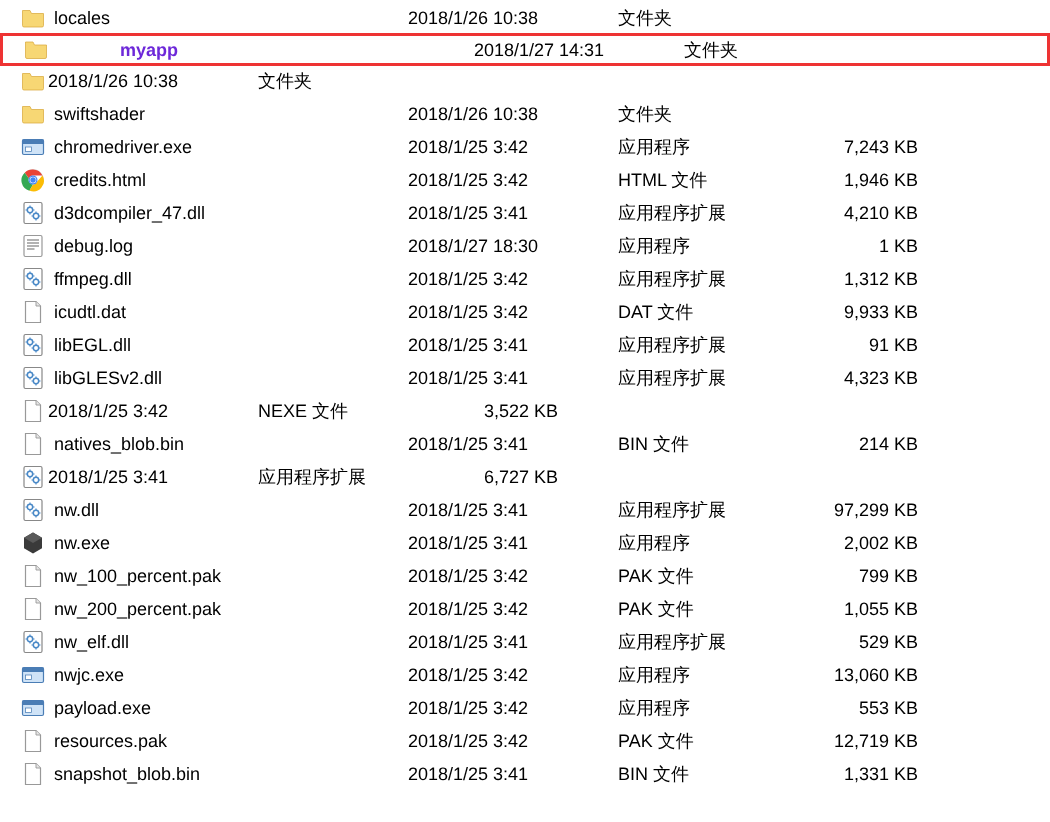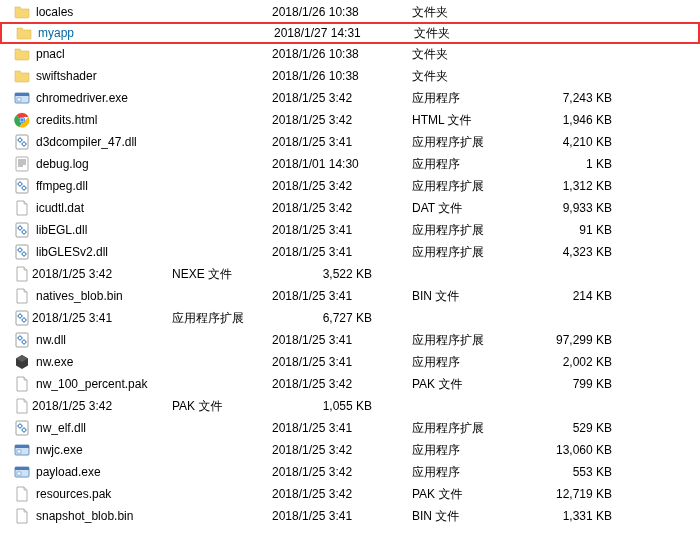--- a/index.html
+++ b/index.html
@@ -28,21 +28,21 @@
       width: 20px;
       display: flex;
       align-items: center;
       justify-content: center;
       flex-shrink: 0;
     }
     .col-name { width: 240px; padding-left: 4px; }
     .col-date { width: 140px; }
     .col-type { width: 120px; }
     .col-size { width: 100px; text-align: right; padding-right: 20px; }
-    .file-row.highlighted .col-name { font-weight: normal; color: #0369a1; }
+    .file-row.highlighted .col-name { font-weight: bold; color: #6d28d9; margin-left: 42px; }
     svg { display: block; }
   </style>
 </head>
 <body>
 
 <div class="file-list">
     <div class="file-row">
       <span class="col-icon">
         <svg width="16" height="16" viewBox="0 0 16 16">
           <path fill="#f7d774" stroke="#d9a93e" stroke-width="0.5" d="M1 3h5l1 2h8v8a1 1 0 0 1-1 1H2a1 1 0 0 1-1-1V3z"></path>
@@ -63,21 +63,20 @@
       <span class="col-date">2018/1/27 14:31</span>
       <span class="col-type">文件夹</span>
       <span class="col-size"></span>
     </div>
     <div class="file-row">
       <span class="col-icon">
         <svg width="16" height="16" viewBox="0 0 16 16">
           <path fill="#f7d774" stroke="#d9a93e" stroke-width="0.5" d="M1 3h5l1 2h8v8a1 1 0 0 1-1 1H2a1 1 0 0 1-1-1V3z"></path>
         </svg>
       </span>
-      <span class="col-name">pnacl</span>
       <span class="col-date">2018/1/26 10:38</span>
       <span class="col-type">文件夹</span>
       <span class="col-size"></span>
     </div>
     <div class="file-row">
       <span class="col-icon">
         <svg width="16" height="16" viewBox="0 0 16 16">
           <path fill="#f7d774" stroke="#d9a93e" stroke-width="0.5" d="M1 3h5l1 2h8v8a1 1 0 0 1-1 1H2a1 1 0 0 1-1-1V3z"></path>
         </svg>
       </span>
@@ -131,21 +130,21 @@
       <span class="col-size">4,210 KB</span>
     </div>
     <div class="file-row">
       <span class="col-icon">
         <svg width="16" height="16" viewBox="0 0 16 16">
           <rect x="2" y="1" width="12" height="14" rx="1" fill="#fff" stroke="#999" stroke-width="0.8"></rect>
           <path stroke="#666" stroke-width="0.8" d="M4 4h8M4 6h8M4 8h8M4 10h5"></path>
         </svg>
       </span>
       <span class="col-name">debug.log</span>
-      <span class="col-date">2018/1/01 14:30</span>
+      <span class="col-date">2018/1/27 18:30</span>
       <span class="col-type">应用程序</span>
       <span class="col-size">1 KB</span>
     </div>
     <div class="file-row">
       <span class="col-icon">
         <svg width="16" height="16" viewBox="0 0 16 16">
           <rect x="2" y="1" width="12" height="14" rx="1" fill="#fff" stroke="#888" stroke-width="0.8"></rect>
           <circle cx="6" cy="6" r="1.8" fill="none" stroke="#4a89c7" stroke-width="1"></circle>
           <circle cx="10" cy="10" r="1.8" fill="none" stroke="#4a89c7" stroke-width="1"></circle>
           <path stroke="#4a89c7" stroke-width="0.8" d="M6 4v-1M6 8v1M4 6h-1M8 6h1M10 8v-1M10 12v1M8 10h-1M12 10h1"></path>
@@ -270,20 +269,21 @@
       <span class="col-type">PAK 文件</span>
       <span class="col-size">799 KB</span>
     </div>
     <div class="file-row">
       <span class="col-icon">
         <svg width="16" height="16" viewBox="0 0 16 16">
           <path fill="#fff" stroke="#999" stroke-width="0.8" d="M3 1h7l3 3v11H3z"></path>
           <path fill="#e6e6e6" stroke="#999" stroke-width="0.6" d="M10 1v3h3"></path>
         </svg>
       </span>
+      <span class="col-name">nw_200_percent.pak</span>
       <span class="col-date">2018/1/25 3:42</span>
       <span class="col-type">PAK 文件</span>
       <span class="col-size">1,055 KB</span>
     </div>
     <div class="file-row">
       <span class="col-icon">
         <svg width="16" height="16" viewBox="0 0 16 16">
           <rect x="2" y="1" width="12" height="14" rx="1" fill="#fff" stroke="#888" stroke-width="0.8"></rect>
           <circle cx="6" cy="6" r="1.8" fill="none" stroke="#4a89c7" stroke-width="1"></circle>
           <circle cx="10" cy="10" r="1.8" fill="none" stroke="#4a89c7" stroke-width="1"></circle>

